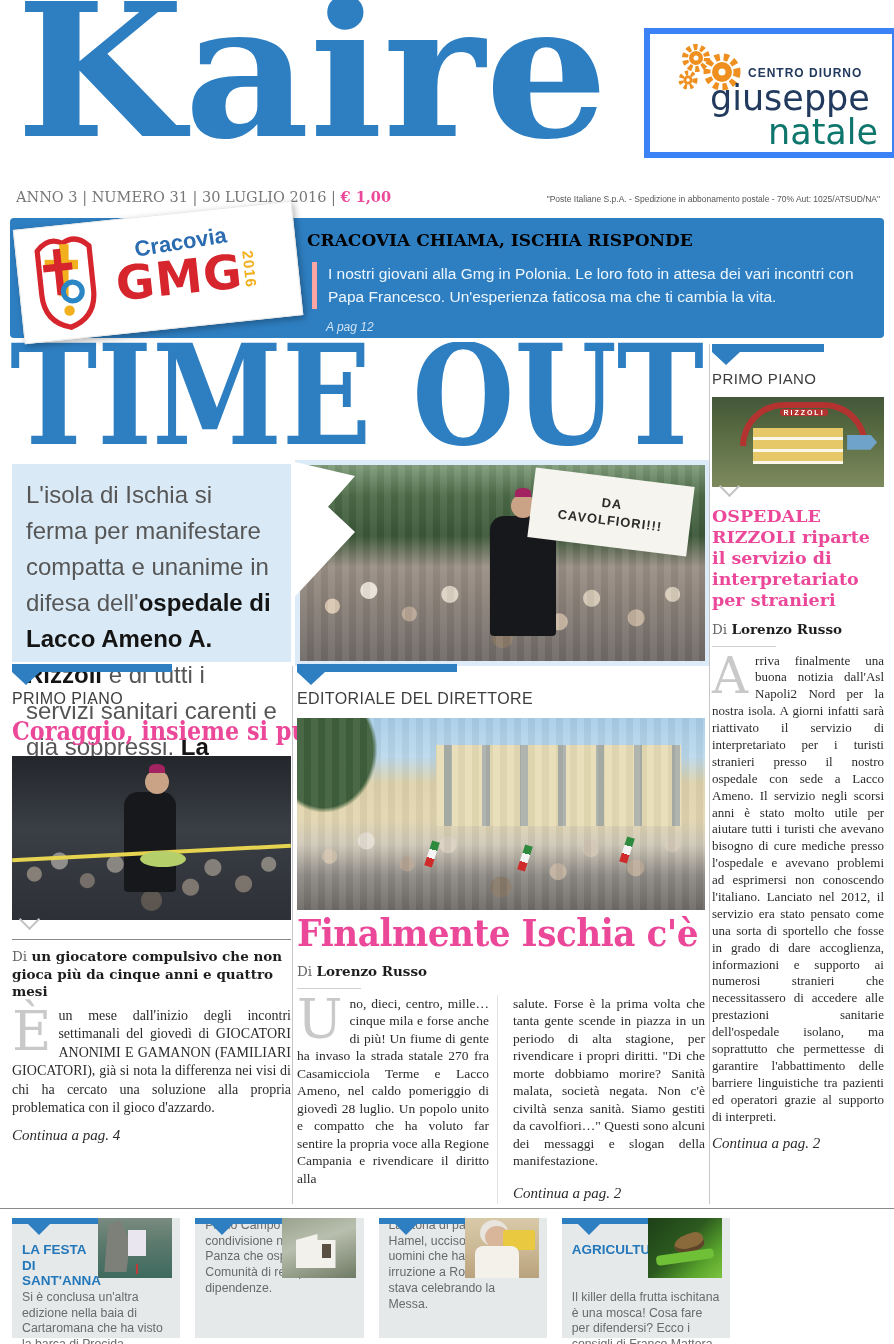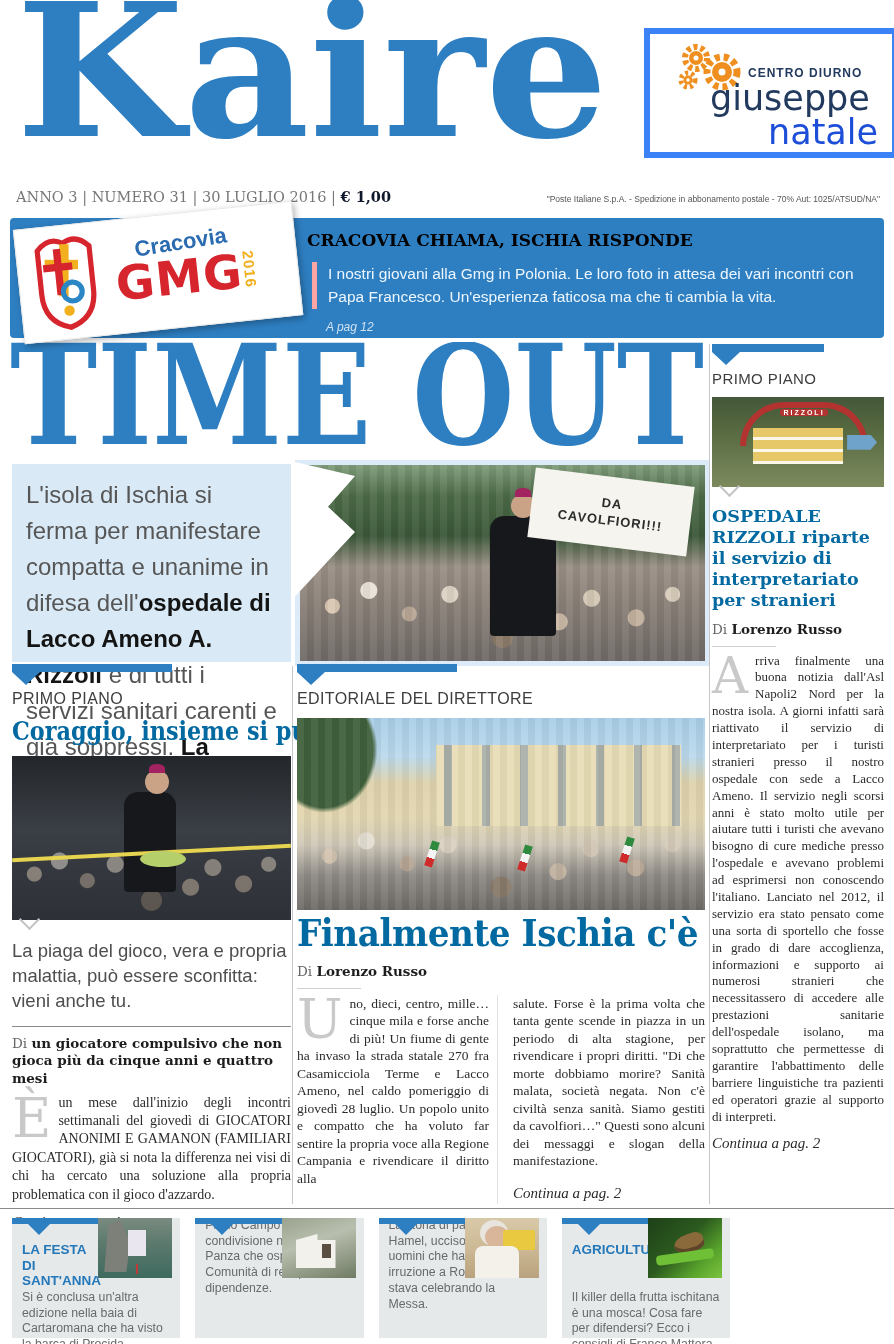--- a/index.html
+++ b/index.html
@@ -5,26 +5,26 @@
   html,body{margin:0;padding:0;background:#f2f2f2;}
   #page{position:relative;width:894px;height:1344px;margin:0 auto;background:#fff;overflow:hidden;
         font-family:"Liberation Sans",sans-serif;color:#222;}
   .abs{position:absolute;}
 
   
   #masthead-svg{left:14px;top:-4px;}
   #center-logo{left:644px;top:28px;width:242px;height:118px;background:#fff;border:6px solid #3b82f6;}
   #centro-diurno{position:absolute;left:98px;top:32px;font-size:12px;letter-spacing:1px;color:#223a5e;font-weight:bold;}
   #gn-giuseppe{position:absolute;left:60px;top:44px;font-size:35px;color:#223a5e;font-family:"DejaVu Sans",sans-serif;}
-  #gn-natale{position:absolute;left:118px;top:78px;font-size:35px;color:#1d4ed8;font-family:"DejaVu Sans",sans-serif;text-align:right;}
+  #gn-natale{position:absolute;left:118px;top:78px;font-size:35px;color:#0f766e;font-family:"DejaVu Sans",sans-serif;text-align:right;}
   #tagline-bar{left:0;top:148px;width:894px;height:31px;background:var(--accent);display:flex;align-items:center;justify-content:space-between;padding:0 16px;box-sizing:border-box;}
   #tagline-bar .t{color:#fff;font-family:"DejaVu Serif",serif;font-weight:bold;font-size:15px;}
   #issue-row{left:0;top:182px;width:894px;height:32px;}
   #issue-line{position:absolute;left:16px;top:6px;font-family:"DejaVu Serif",serif;font-size:14.5px;color:#777;}
-  #issue-line b{color:#0f172a;}
+  #issue-line b{color:#ec4899;}
   #postal-line{position:absolute;right:14px;top:12px;font-size:8.5px;color:#555;}
 
   
   #gmg-banner{left:10px;top:218px;width:874px;height:120px;background:var(--accent);border-radius:4px;}
   #banner-title{position:absolute;left:297px;top:12px;color:#000000;font-family:"DejaVu Serif",serif;font-weight:bold;font-size:17px;}
   #banner-body{position:absolute;left:302px;top:44px;width:560px;border-left:5px solid #fca5a5;padding-left:11px;color:#eef6fd;font-size:15.5px;line-height:1.5;}
   #banner-pageref{position:absolute;left:316px;top:102px;color:#cfe3f4;font-style:italic;font-size:12px;}
   #gmg-card{left:16px;top:221px;width:278px;height:113px;background:#fff;border:1px solid #e8e8e8;
             box-shadow:2px 3px 7px rgba(0,0,0,.3);transform:rotate(-6deg);transform-origin:30% 30%;z-index:5;}
   #gmg-city{position:absolute;left:118px;top:16px;color:#2b6cb0;font-weight:bold;font-size:22px;transform:rotate(-3deg);}
@@ -34,21 +34,21 @@
   
   #main-headline-svg{left:10px;top:342px;}
 
   
   .marker{position:relative;height:22px;}
   .marker .bar{height:8px;background:var(--accent);}
   .marker .tri{position:absolute;left:0;top:8px;width:0;height:0;border-left:14px solid transparent;border-right:14px solid transparent;border-top:13px solid var(--accent);}
   .sec-label{font-size:16px;color:#3d3d3d;letter-spacing:.4px;margin-top:4px;}
   .chev{width:13px;height:13px;border-right:2px solid #c2c2c2;border-bottom:2px solid #c2c2c2;transform:rotate(45deg);margin:-8px 0 2px 10px;}
 
-  .slab{font-family:"DejaVu Serif",serif;font-weight:bold;color:#0369a1;}
+  .slab{font-family:"DejaVu Serif",serif;font-weight:bold;color:#ec4899;}
   .squeeze{display:inline-block;white-space:nowrap;transform:scaleX(.86);transform-origin:0 50%;}
   .byline{font-family:"DejaVu Serif",serif;font-size:13.5px;color:#666;line-height:1.3;}
   .byline b{color:#1d1d1d;}
   .by-rule{width:64px;height:1px;background:#cfcfcf;margin:7px 0 6px;}
   .serif-body{font-family:"Liberation Serif",serif;color:#2b2b2b;text-align:justify;}
   .dropcap{float:left;font-family:"DejaVu Serif",serif;color:#c9c9c9;font-size:54px;line-height:.78;padding:4px 7px 0 0;}
   .continua{font-family:Liberation Serif, serif;font-style:italic;font-size:15px;color:#2b2b2b;margin-top:10px;}
 
   
   #intro-box{left:12px;top:464px;width:279px;height:198px;background:#d9eaf6;box-sizing:border-box;padding:13px 14px;
@@ -252,21 +252,20 @@
     <div class="sec-label">PRIMO PIANO</div>
     <div id="left-title" class="slab"><span class="squeeze">Coraggio, insieme si può!</span></div>
     <div id="left-photo" class="ph" style="width:279px;height:164px;margin-top:10px">
       <div class="ph-inner"></div>
       <div class="ov crowd" style="opacity:.5"></div>
       <div class="bishop small"></div>
       <div class="ribbon"></div>
       <div class="plate"></div>
     </div>
     <div class="chev"></div>
-    <div id="left-standfirst">La piaga del gioco, vera e propria malattia, può essere sconfitta: vieni anche tu.</div>
     <hr>
     <div class="byline">
       <span>Di </span><b>un giocatore compulsivo che non gioca più da cinque anni e quattro mesi</b>
     </div>
     <div id="left-body" class="serif-body">
       <span class="dropcap">È</span><span>un mese dall'inizio degli incontri settimanali del giovedì di GIOCATORI ANONIMI E GAMANON (FAMILIARI GIOCATORI), già si nota la differenza nei visi di chi ha cercato una soluzione alla propria problematica con il gioco d'azzardo.</span>
     </div>
     <div class="continua">Continua a pag. 4</div>
   </div>
 

